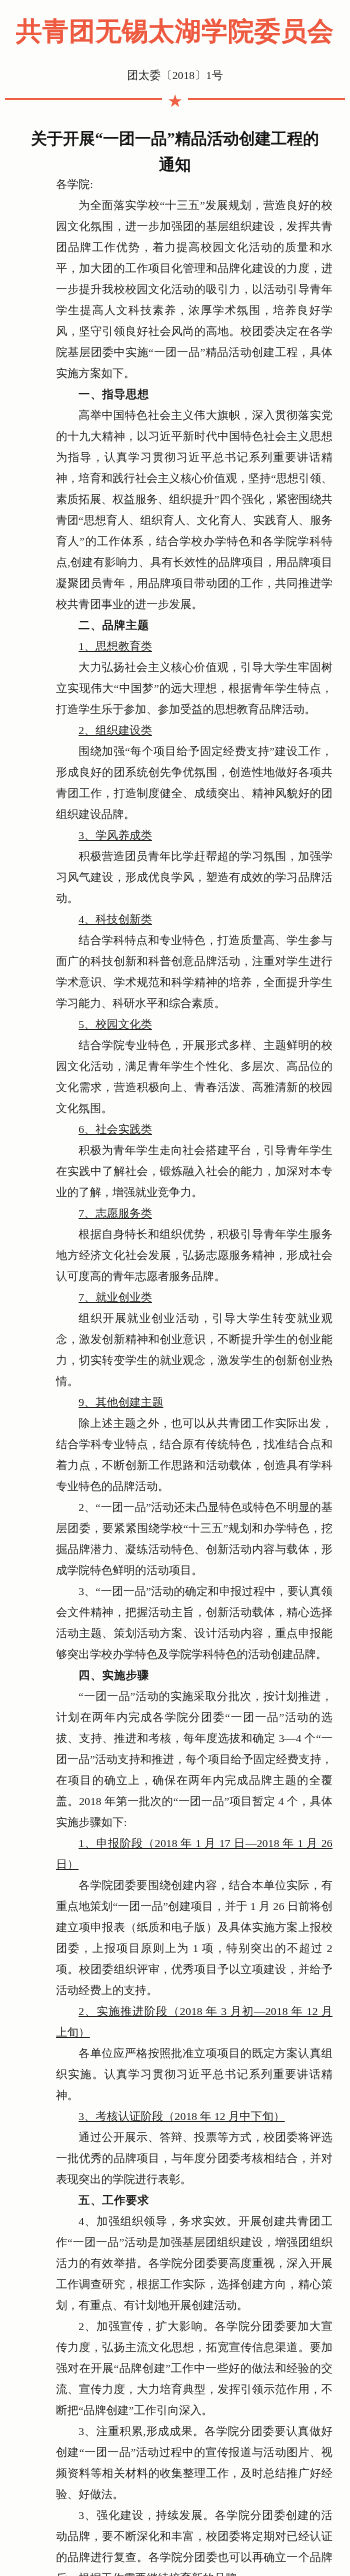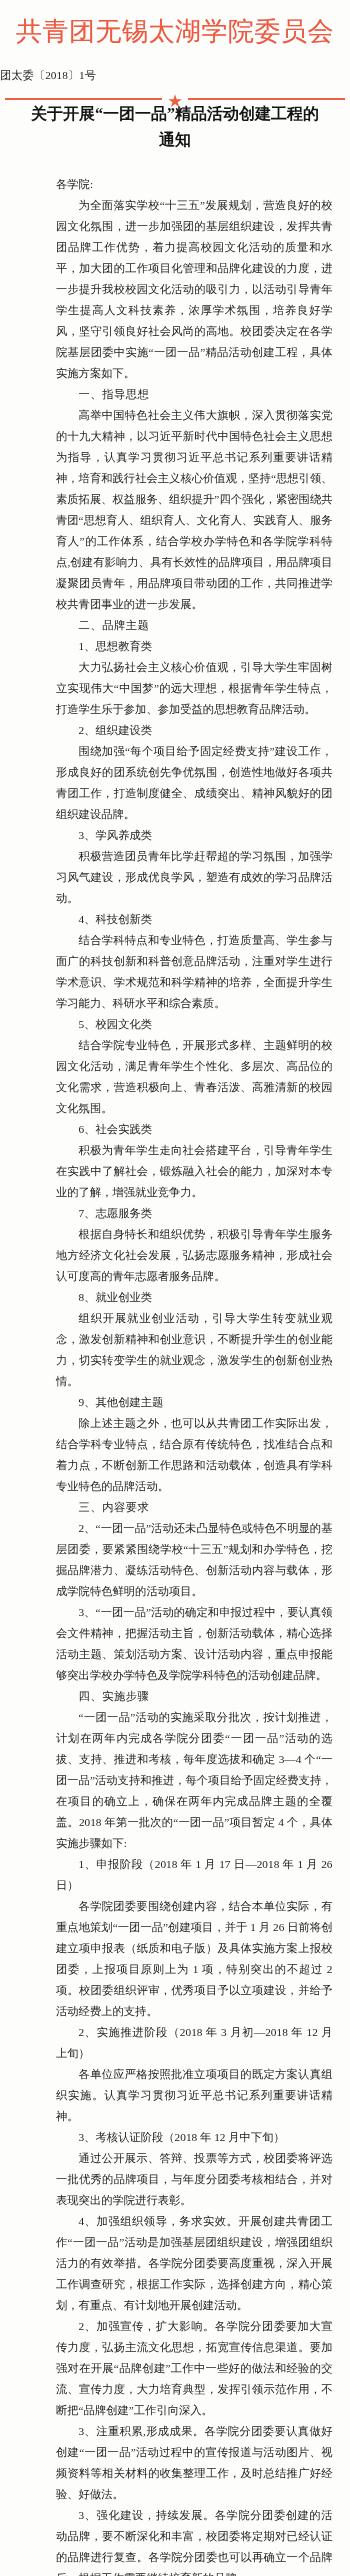--- a/index.html
+++ b/index.html
@@ -11,30 +11,30 @@
     overflow:hidden;
     font-family:"Liberation Serif","DejaVu Serif",serif;
     color:#1e1e1e;
   }
   
   .org-header{
     position:absolute;
     top:14.4px;left:0;right:0;
     text-align:center;
     font-size:26px;
-    font-weight:normal;
+    font-weight:bold;
     letter-spacing:0.5px;
     color:#ee5a40;
     text-shadow:0 0 0.5px rgba(238,90,64,.45);
     white-space:nowrap;
   }
   .doc-number{
     position:absolute;
     top:68px;left:0;right:0;
-    text-align:left;
+    text-align:center;
     font-size:11.3px;
     color:#242424;
   }
   .divider{
     position:absolute;
     top:91px;left:5.2px;right:5.2px;
     height:16.5px;
     display:flex;
     align-items:center;
   }
@@ -44,45 +44,45 @@
   .divider .star{
     color:#ef5f44;
     font-size:17.5px;
     line-height:15.5px;
     padding:0 5.2px;
     transform:translateY(1.5px);
   }
   
   .notice-title{
     position:absolute;
-    top:101px;left:31px;right:31px;
+    top:126px;left:31px;right:31px;
     text-align:center;
     font-size:16px;
     font-weight:bold;
     line-height:26px;
     color:#151515;
   }
   
   .body-text{
     position:absolute;
     top:174px;
     left:32px;
     right:17.5px;
     font-size:11.3px;
     line-height:21px;
     text-align:justify;
     color:#212121;
     margin-left:24px;
   }
   .salutation{ text-indent:0; }
   .para{ text-indent:2em; }
-  .num-head{ text-indent:2em; }
+  .num-head{ text-indent:2em;text-decoration:underline; }
   .sec-head{
     text-indent:2em;
-    font-weight:normal;
+    font-weight:bold;
     font-family:"Liberation Sans","DejaVu Sans",sans-serif;
     letter-spacing:0.5px;
   }
 </style>
 </head>
 <body>
 
 <div class="page">
 
   <div class="org-header">共青团无锡太湖学院委员会</div>
@@ -111,35 +111,35 @@
         <div class="num-head">3、学风养成类</div>
         <div class="para">积极营造团员青年比学赶帮超的学习氛围，加强学习风气建设，形成优良学风，塑造有成效的学习品牌活动。</div>
         <div class="num-head">4、科技创新类</div>
         <div class="para">结合学科特点和专业特色，打造质量高、学生参与面广的科技创新和科普创意品牌活动，注重对学生进行学术意识、学术规范和科学精神的培养，全面提升学生学习能力、科研水平和综合素质。</div>
         <div class="num-head">5、校园文化类</div>
         <div class="para">结合学院专业特色，开展形式多样、主题鲜明的校园文化活动，满足青年学生个性化、多层次、高品位的文化需求，营造积极向上、青春活泼、高雅清新的校园文化氛围。</div>
         <div class="num-head">6、社会实践类</div>
         <div class="para">积极为青年学生走向社会搭建平台，引导青年学生在实践中了解社会，锻炼融入社会的能力，加深对本专业的了解，增强就业竞争力。</div>
         <div class="num-head">7、志愿服务类</div>
         <div class="para">根据自身特长和组织优势，积极引导青年学生服务地方经济文化社会发展，弘扬志愿服务精神，形成社会认可度高的青年志愿者服务品牌。</div>
-        <div class="num-head">8、就业创业类</div>
+        <div class="num-head">7、就业创业类</div>
         <div class="para">组织开展就业创业活动，引导大学生转变就业观念，激发创新精神和创业意识，不断提升学生的创业能力，切实转变学生的就业观念，激发学生的创新创业热情。</div>
         <div class="num-head">9、其他创建主题</div>
         <div class="para">除上述主题之外，也可以从共青团工作实际出发，结合学科专业特点，结合原有传统特色，找准结合点和着力点，不断创新工作思路和活动载体，创造具有学科专业特色的品牌活动。</div>
-        <div class="sec-head">三、内容要求</div>
         <div class="para">2、“一团一品”活动还未凸显特色或特色不明显的基层团委，要紧紧围绕学校“十三五”规划和办学特色，挖掘品牌潜力、凝练活动特色、创新活动内容与载体，形成学院特色鲜明的活动项目。</div>
         <div class="para">3、“一团一品”活动的确定和申报过程中，要认真领会文件精神，把握活动主旨，创新活动载体，精心选择活动主题、策划活动方案、设计活动内容，重点申报能够突出学校办学特色及学院学科特色的活动创建品牌。</div>
         <div class="sec-head">四、实施步骤</div>
         <div class="para">“一团一品”活动的实施采取分批次，按计划推进，计划在两年内完成各学院分团委“一团一品”活动的选拔、支持、推进和考核，每年度选拔和确定 3—4 个“一团一品”活动支持和推进，每个项目给予固定经费支持，在项目的确立上，确保在两年内完成品牌主题的全覆盖。2018 年第一批次的“一团一品”项目暂定 4 个，具体实施步骤如下:</div>
         <div class="num-head">1、申报阶段（2018 年 1 月 17 日—2018 年 1 月 26 日）</div>
         <div class="para">各学院团委要围绕创建内容，结合本单位实际，有重点地策划“一团一品”创建项目，并于 1 月 26 日前将创建立项申报表（纸质和电子版）及具体实施方案上报校团委，上报项目原则上为 1 项，特别突出的不超过 2 项。校团委组织评审，优秀项目予以立项建设，并给予活动经费上的支持。</div>
         <div class="num-head">2、实施推进阶段（2018 年 3 月初—2018 年 12 月上旬）</div>
         <div class="para">各单位应严格按照批准立项项目的既定方案认真组织实施。认真学习贯彻习近平总书记系列重要讲话精神。</div>
         <div class="num-head">3、考核认证阶段（2018 年 12 月中下旬）</div>
         <div class="para">通过公开展示、答辩、投票等方式，校团委将评选一批优秀的品牌项目，与年度分团委考核相结合，并对表现突出的学院进行表彰。</div>
+        <div class="sec-head">五、工作要求</div>
         <div class="para">4、加强组织领导，务求实效。开展创建共青团工作“一团一品”活动是加强基层团组织建设，增强团组织活力的有效举措。各学院分团委要高度重视，深入开展工作调查研究，根据工作实际，选择创建方向，精心策划，有重点、有计划地开展创建活动。</div>
         <div class="para">2、加强宣传，扩大影响。各学院分团委要加大宣传力度，弘扬主流文化思想，拓宽宣传信息渠道。要加强对在开展“品牌创建”工作中一些好的做法和经验的交流、宣传力度，大力培育典型，发挥引领示范作用，不断把“品牌创建”工作引向深入。</div>
         <div class="para">3、注重积累,形成成果。各学院分团委要认真做好创建“一团一品”活动过程中的宣传报道与活动图片、视频资料等相关材料的收集整理工作，及时总结推广好经验、好做法。</div>
         <div class="para">3、强化建设，持续发展。各学院分团委创建的活动品牌，要不断深化和丰富，校团委将定期对已经认证的品牌进行复查。各学院分团委也可以再确立一个品牌后，根据工作需要继续培育新的品牌。</div>
       </div>
 
   </div>
 
 </div>
 

